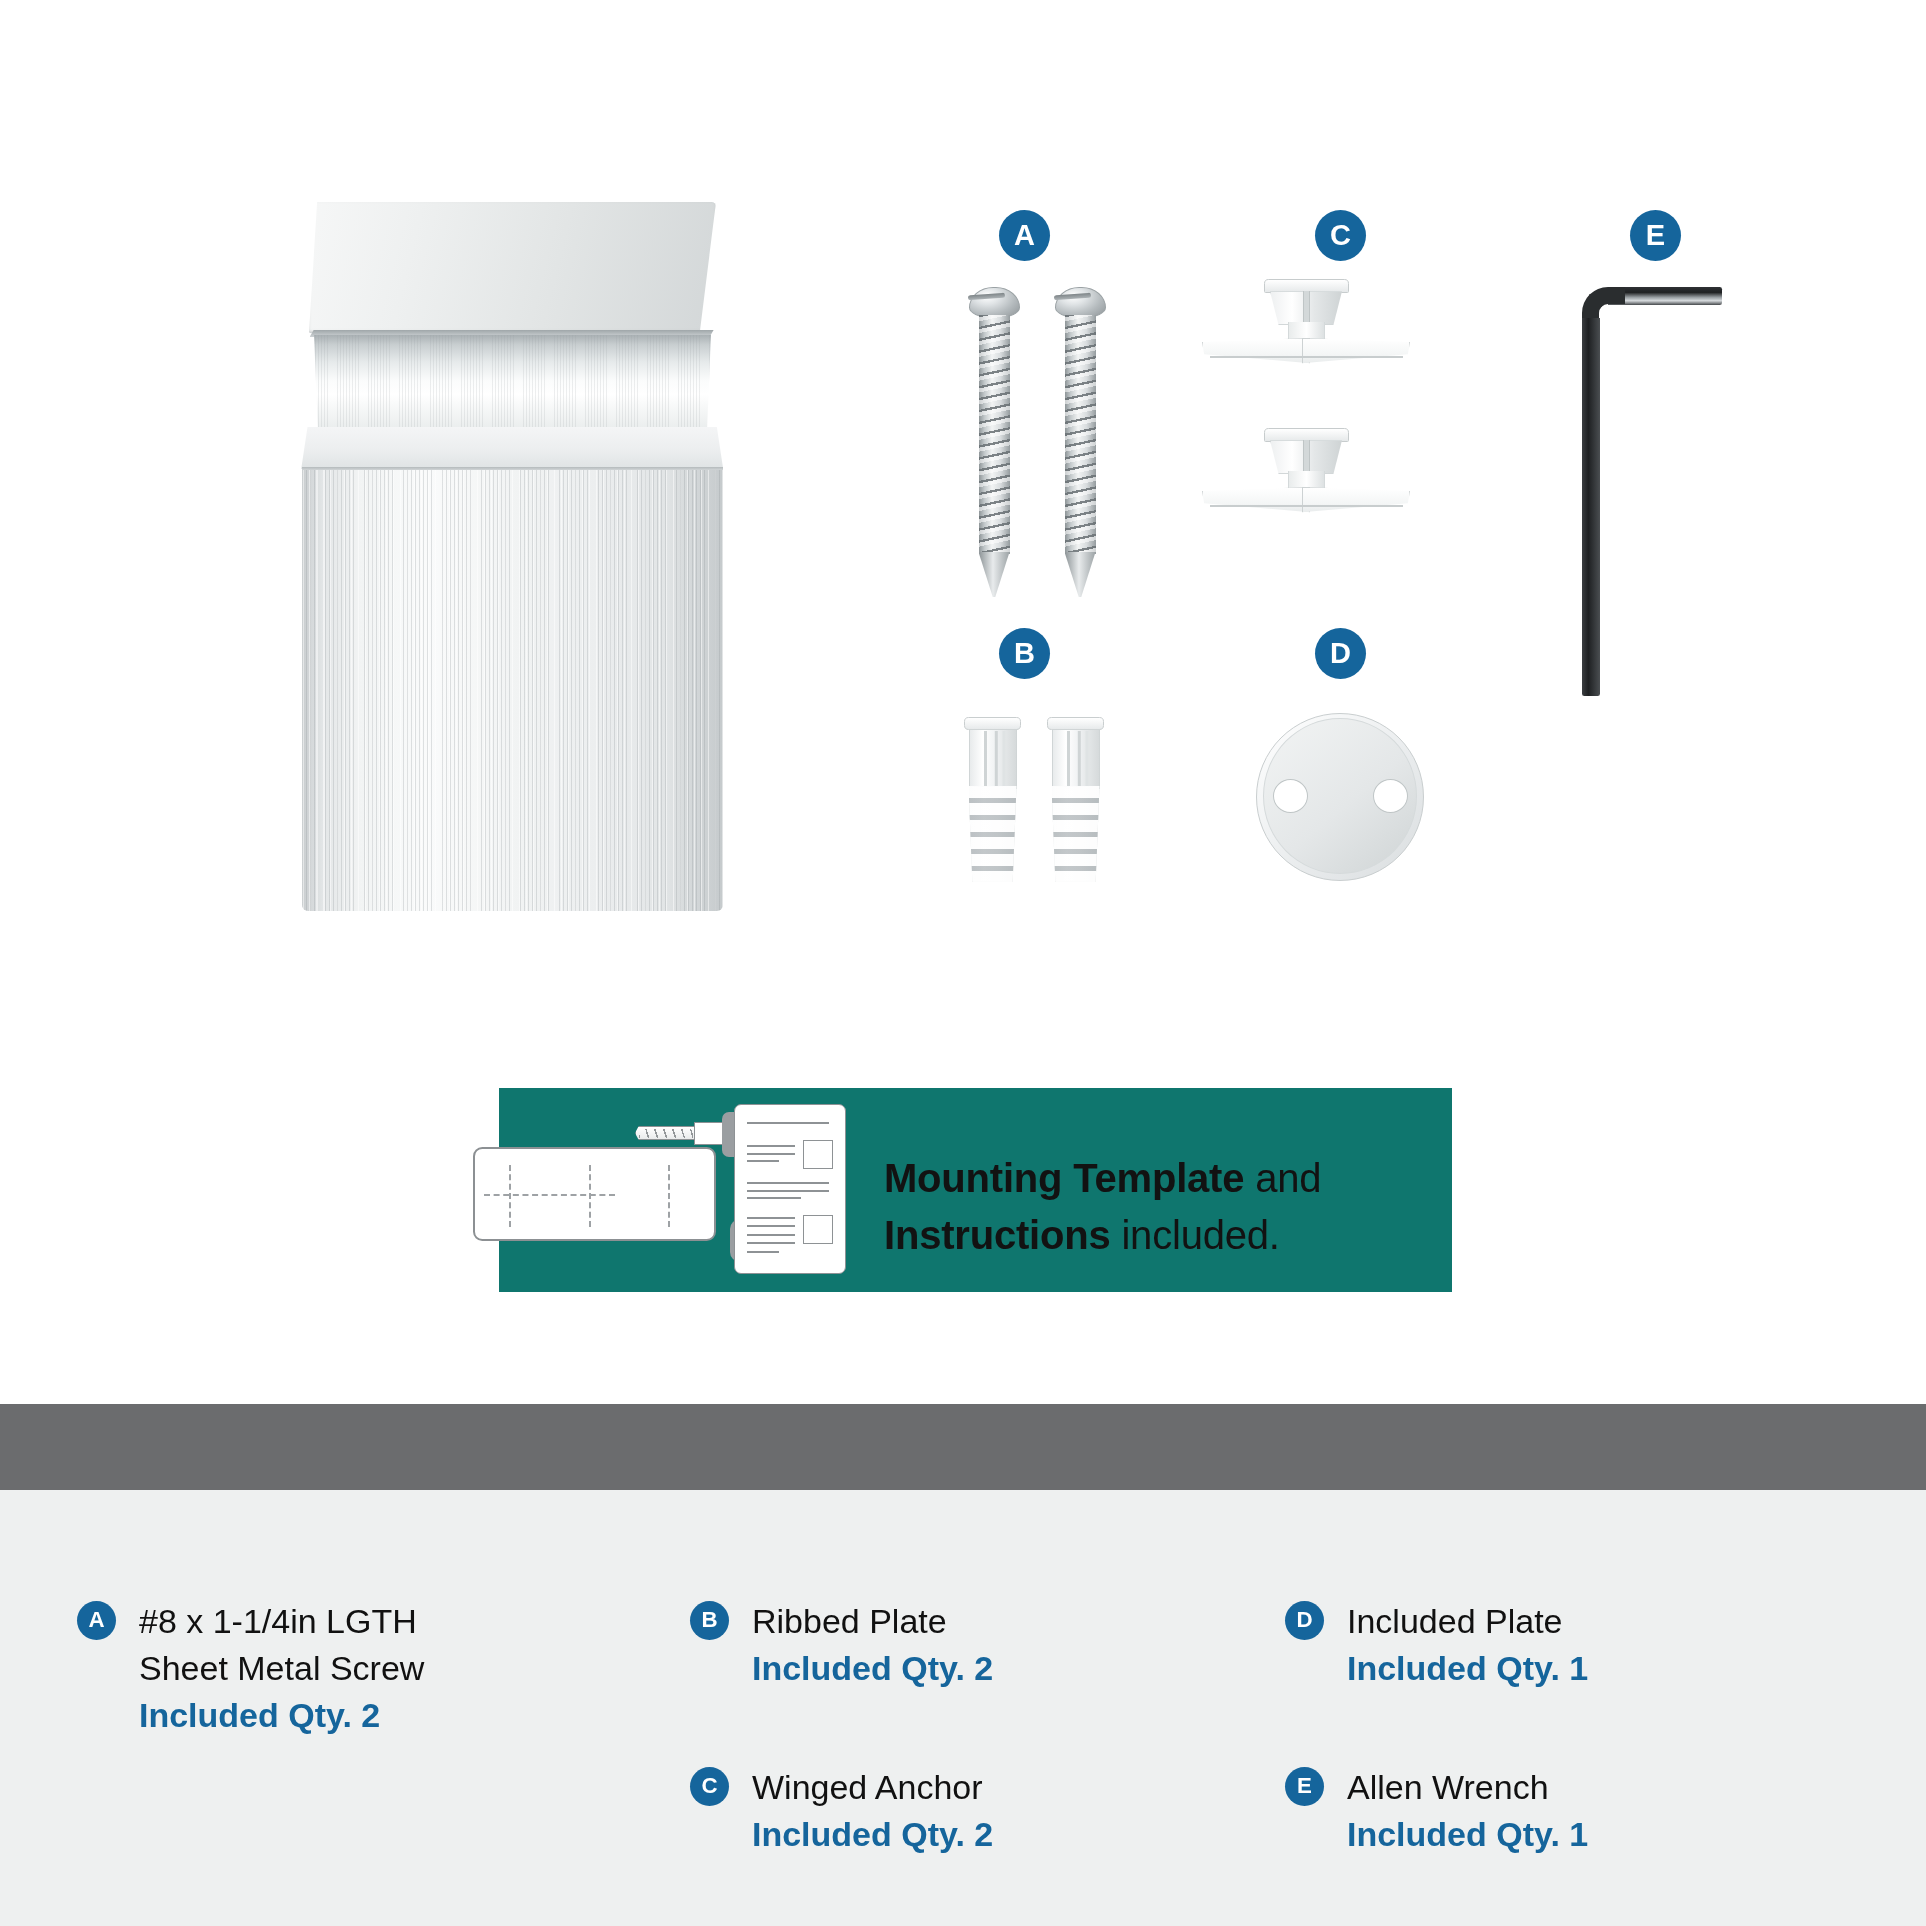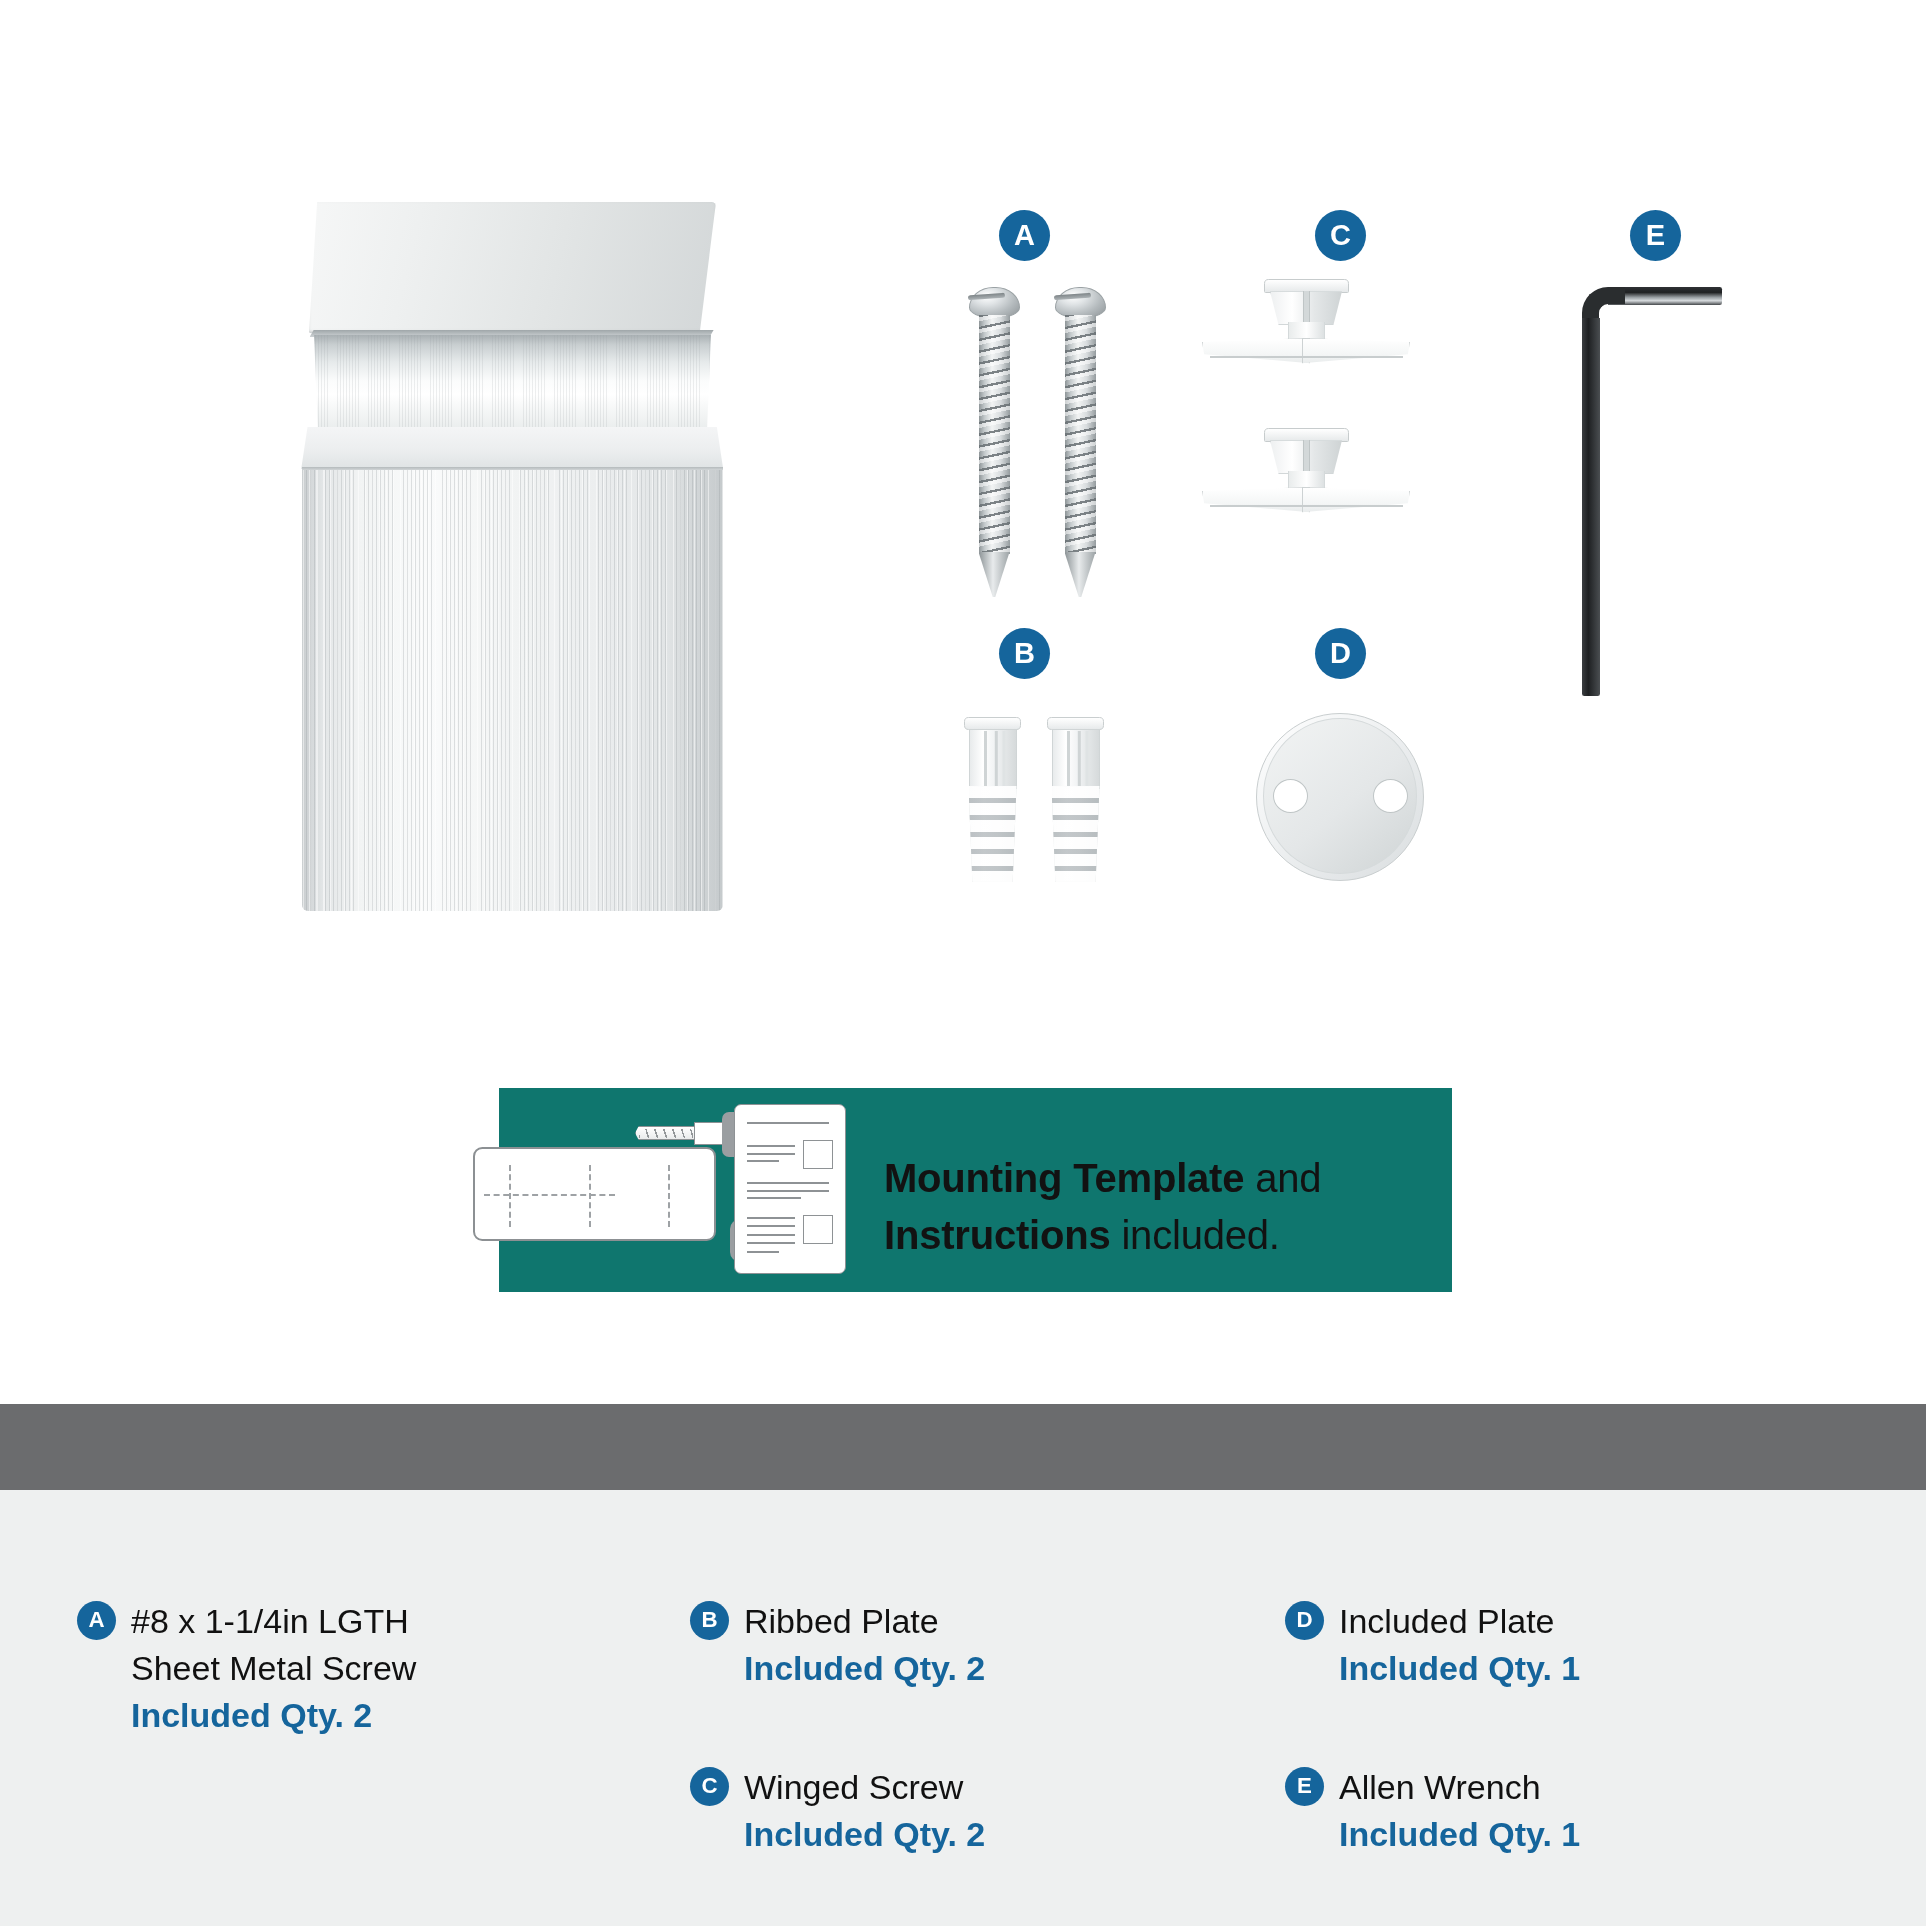--- a/index.html
+++ b/index.html
@@ -281,21 +281,21 @@
     font-size:60px; font-weight:700; color:#ffffff; letter-spacing:-0.5px;
   }
   .foot {
     position:absolute; left:0; top:1490px; width:1926px; height:436px;
     background:#eef0f0;
   }
   .hw-item { position:absolute; }
   .badge-sm {
     position:absolute; left:0; top:3.1px; width:39px; height:39px; font-size:22.3px;
   }
-  .hw-lines { position:absolute; left:54px; top:0; }
+  .hw-lines { position:absolute; left:62px; top:0; }
   .hw-line { font-size:34px; line-height:1.38; color:#111111; font-weight:700; white-space:nowrap; }
   .hw-line.thin { font-weight:400; }
   .hw-qty { font-size:34px; line-height:1.38; color:#15659c; font-weight:700; white-space:nowrap; }
 </style>
 </head>
 <body>
 
 <div id="page">
 
   <div class="product">
@@ -436,21 +436,21 @@
       <div class="badge badge-sm">B</div>
       <div class="hw-lines">
         <div class="hw-line thin">Ribbed Plate</div>
         <div class="hw-qty">Included Qty. 2</div>
       </div>
     </div>
 
     <div class="hw-item" style="left:690px;top:274px;">
       <div class="badge badge-sm">C</div>
       <div class="hw-lines">
-        <div class="hw-line thin">Winged Screw</div>
+        <div class="hw-line thin">Winged Anchor</div>
         <div class="hw-qty">Included Qty. 2</div>
       </div>
     </div>
 
     <div class="hw-item" style="left:1285px;top:108px;">
       <div class="badge badge-sm">D</div>
       <div class="hw-lines">
         <div class="hw-line thin">Included Plate</div>
         <div class="hw-qty">Included Qty. 1</div>
       </div>

